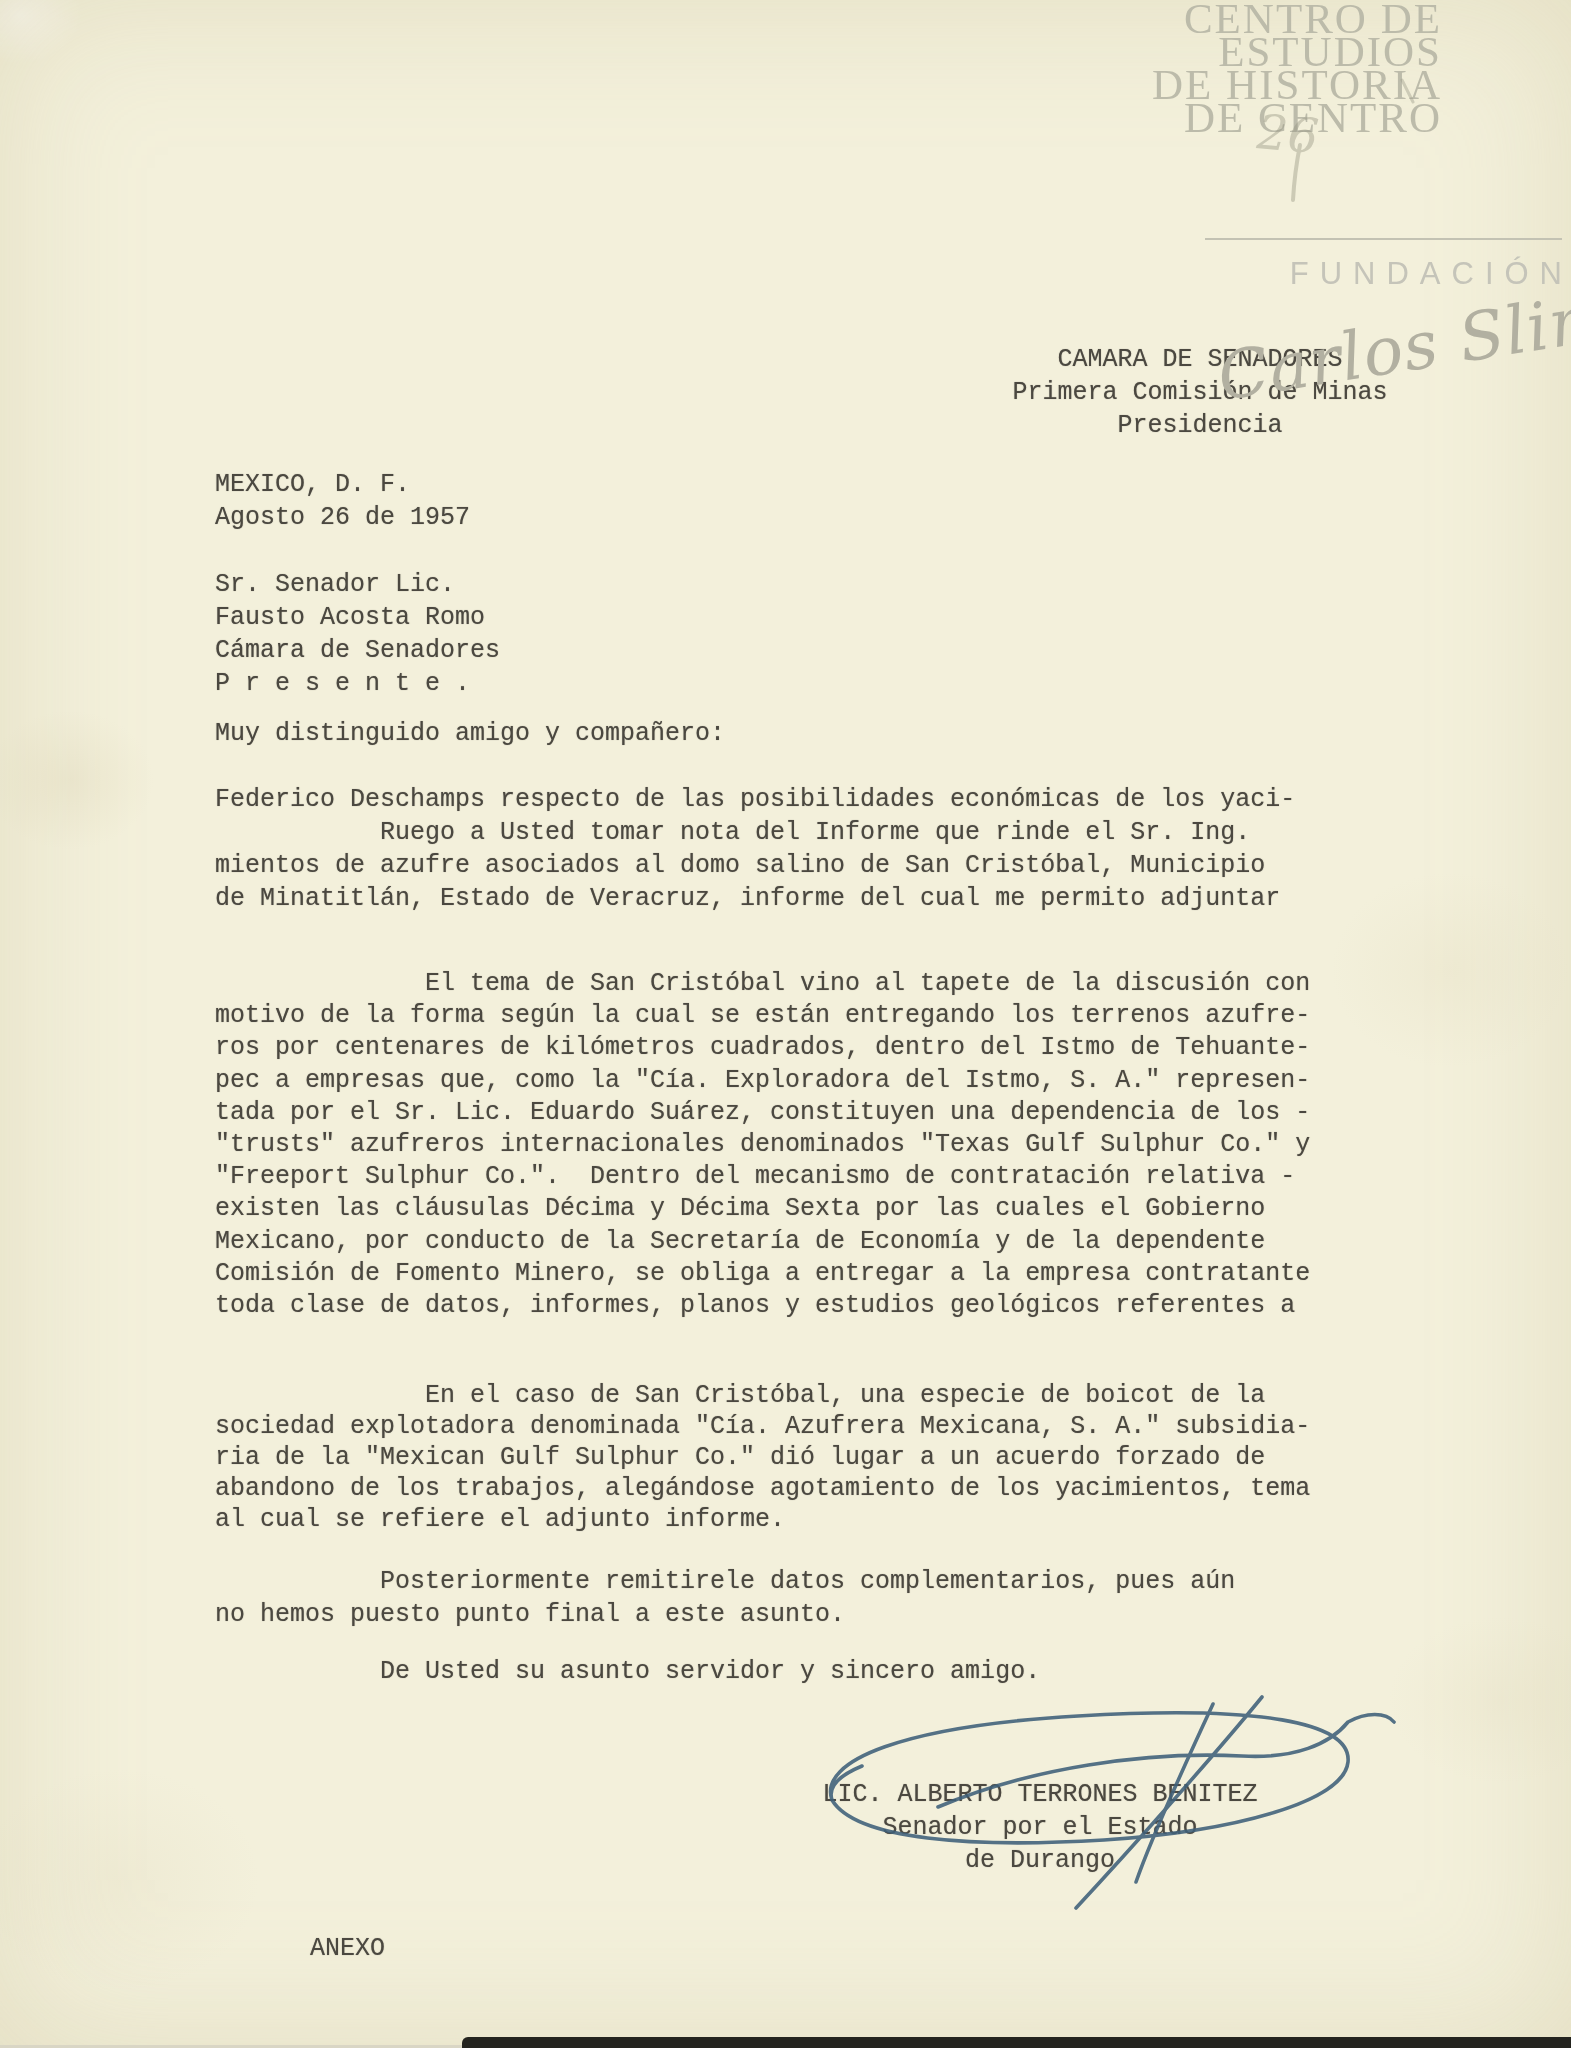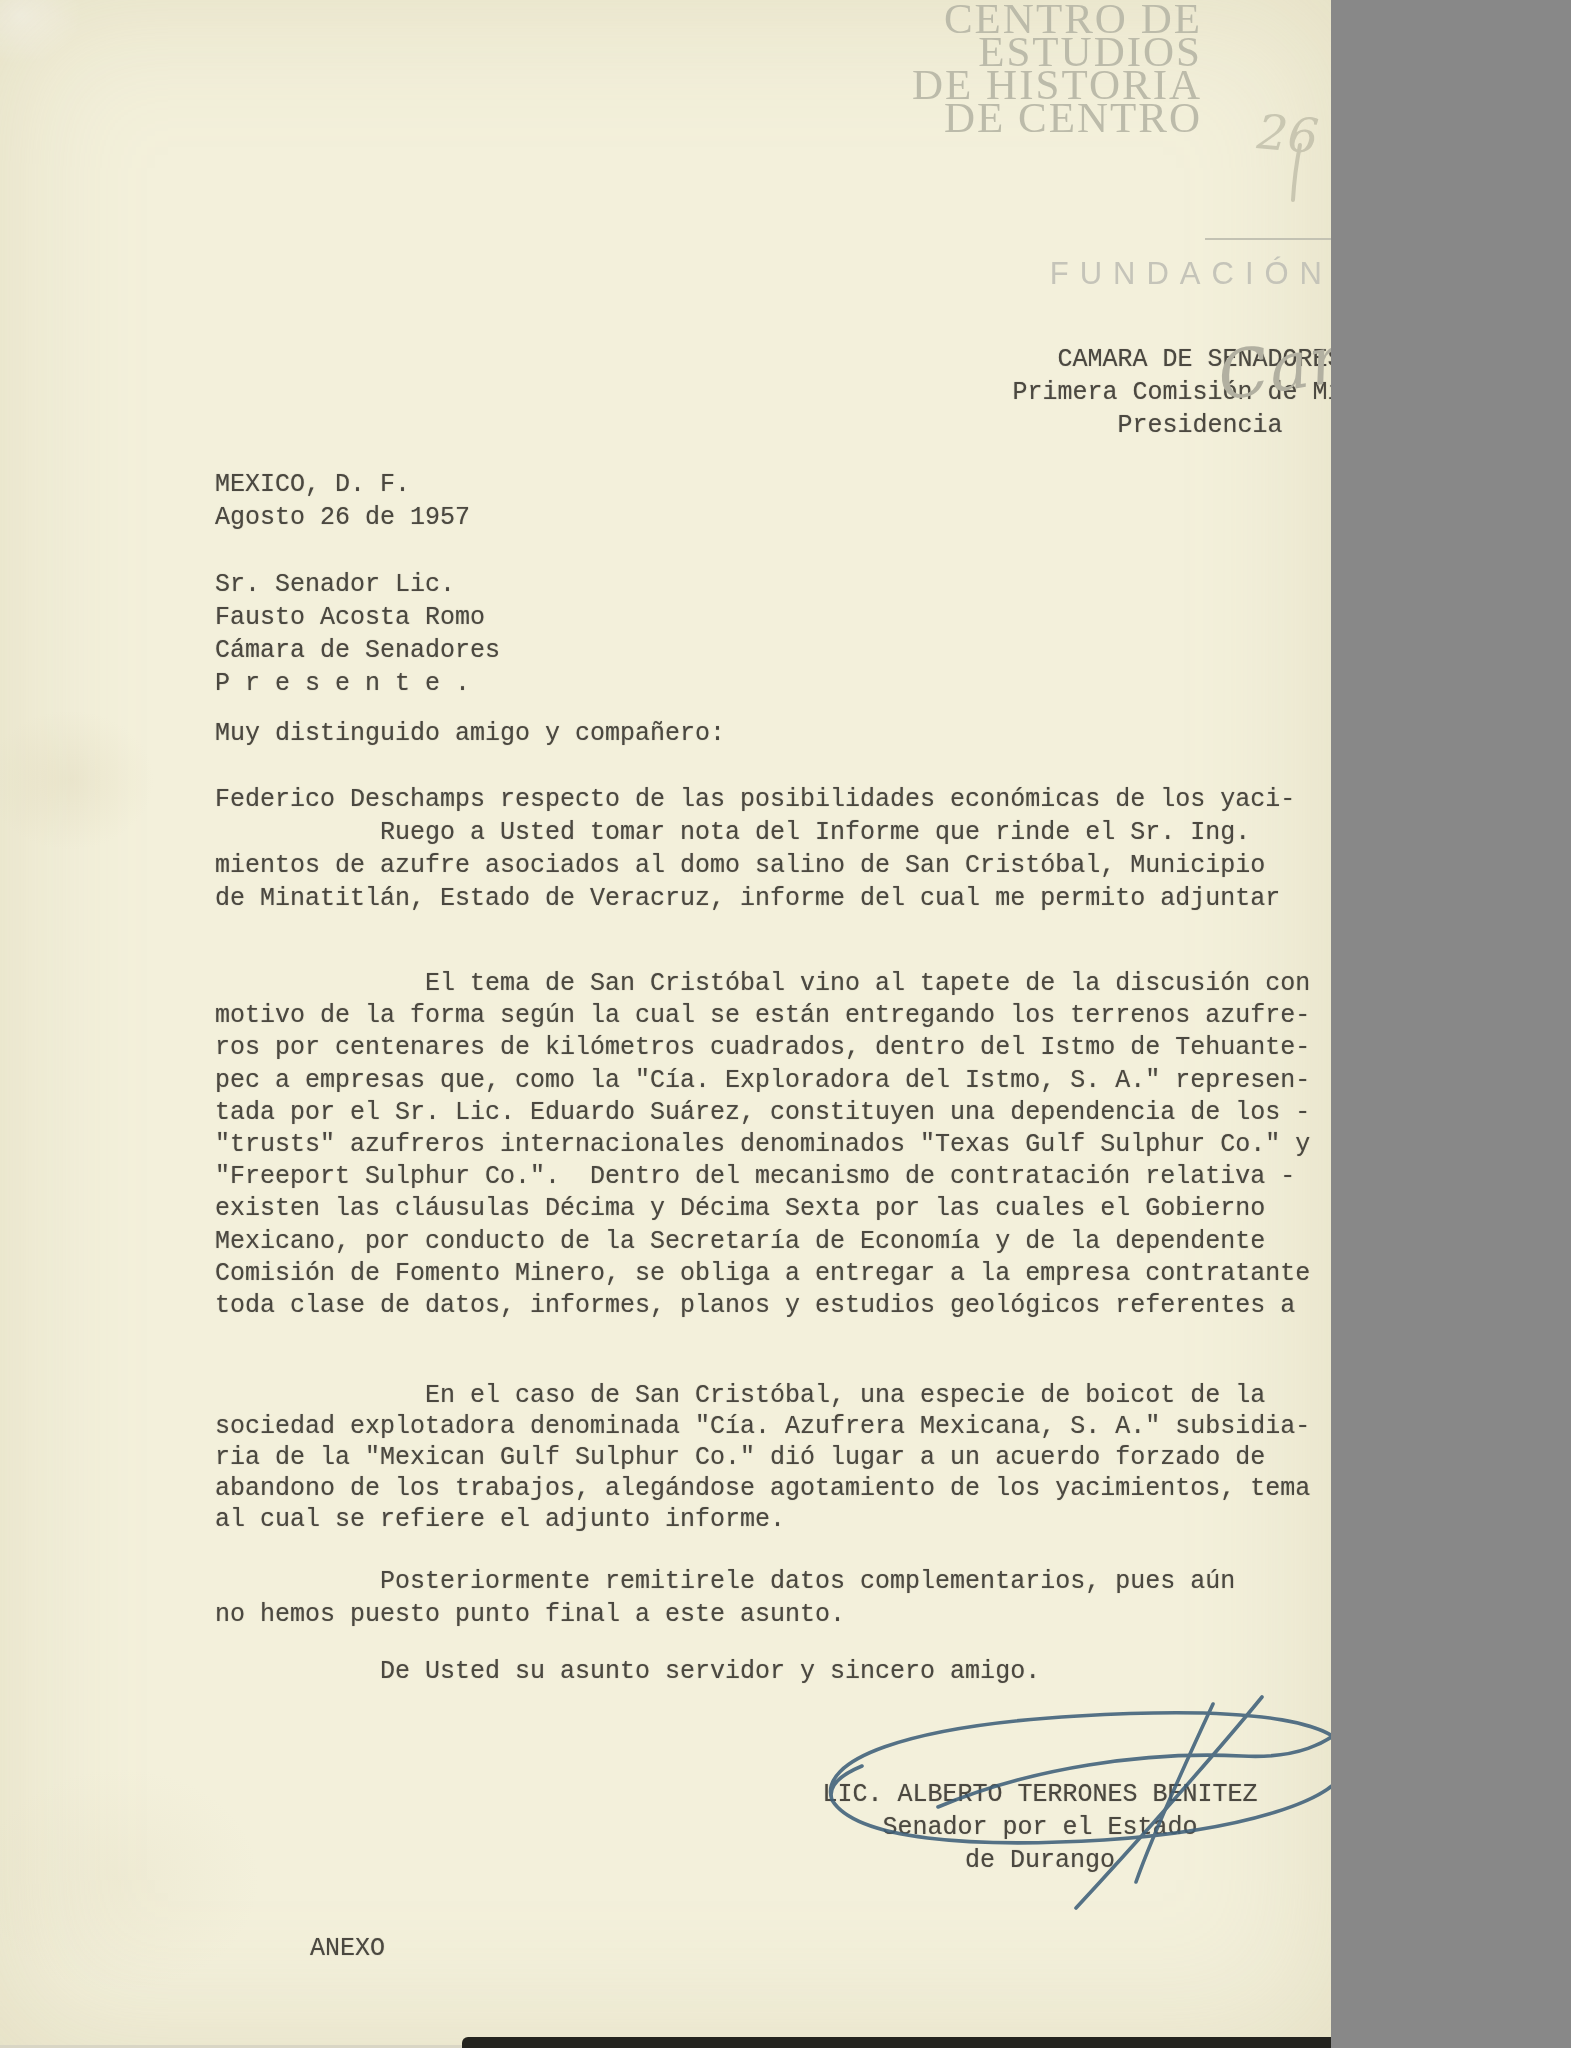--- a/index.html
+++ b/index.html
@@ -1,18 +1,18 @@
 <!DOCTYPE html>
 <html><head>
 <meta charset="utf-8">
 <style>
   html,body{margin:0;padding:0;background:#888;}
   .page{
     position:relative;
-    width:1331px;height:2048px;
+    width:1571px;height:2048px;
     overflow:hidden;
     background-color:#f3f0db;
     background-image:
       radial-gradient(90px 70px at 20px 15px, rgba(255,255,255,.55), rgba(255,255,255,0) 70%),
       radial-gradient(120px 100px at 70px 780px, rgba(205,193,155,.18), rgba(205,193,155,0) 70%),
       radial-gradient(170px 140px at 1450px 970px, rgba(210,200,163,.14), rgba(210,200,163,0) 70%),
       radial-gradient(200px 160px at 120px 1880px, rgba(205,195,160,.12), rgba(205,195,160,0) 70%),
       radial-gradient(160px 120px at 1500px 1700px, rgba(210,200,165,.12), rgba(210,200,165,0) 70%);
     box-shadow: inset 0 0 140px rgba(187,175,130,.28);
     font-family:"Liberation Mono","DejaVu Sans Mono",monospace;

